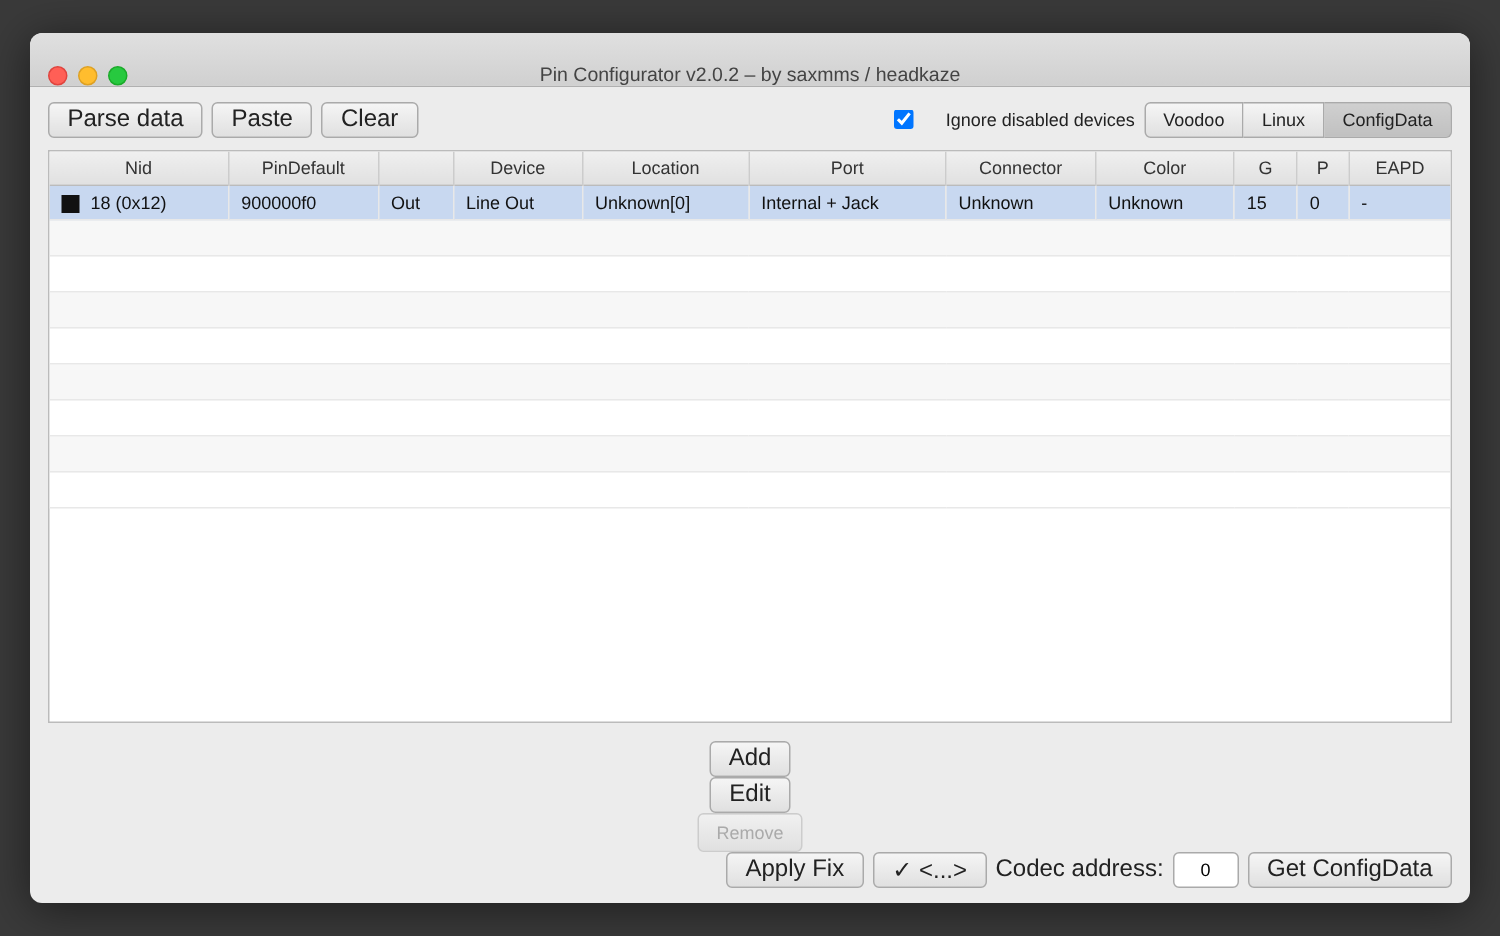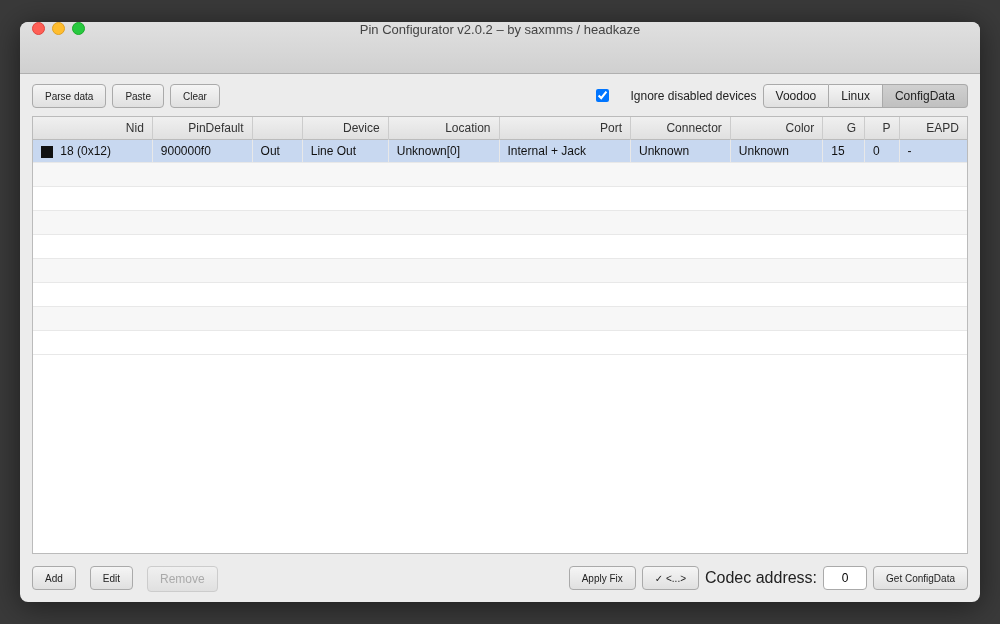--- a/index.html
+++ b/index.html
@@ -18,23 +18,23 @@
       border-radius: 8px;
       width: 960px;
       height: 580px;
       box-shadow: 0 4px 30px rgba(0,0,0,0.5);
       display: flex;
       flex-direction: column;
       overflow: hidden;
     }
     .title-bar {
       background: linear-gradient(to bottom, #e0e0e0, #d0d0d0);
-      height: 52px;
-      display: flex;
-      align-items: flex-start;
+      height: 36px;
+      display: flex;
+      align-items: flex-end;
       justify-content: center;
       position: relative;
       border-bottom: 1px solid #b0b0b0;
       border-radius: 8px 8px 0 0;
       flex-shrink: 0;
     }
     .traffic-lights {
       position: absolute;
       left: 12px;
       display: flex;
@@ -77,21 +77,21 @@
       margin-left: auto;
       display: flex;
       align-items: center;
       gap: 6px;
     }
     .btn {
       background: linear-gradient(to bottom, #f5f5f5, #e0e0e0);
       border: 1px solid #aaa;
       border-radius: 4px;
       padding: 3px 12px;
-      font-size: 10px;
+      font-size: 16px;
       color: #222;
       cursor: pointer;
       height: 24px;
       display: inline-flex;
       align-items: center;
     }
     .btn-disabled {
       background: linear-gradient(to bottom, #f0f0f0, #e0e0e0);
       border: 1px solid #ccc;
       border-radius: 4px;
@@ -140,21 +140,21 @@
       width: 100%;
       border-collapse: collapse;
       font-size: 12px;
     }
     thead tr {
       background: linear-gradient(to bottom, #f0f0f0, #e0e0e0);
       border-bottom: 1px solid #bbb;
     }
     thead th {
       padding: 4px 8px;
-      text-align: right;
+      text-align: center;
       font-weight: 500;
       color: #333;
       border-right: 1px solid #ccc;
       white-space: nowrap;
     }
     thead th:last-child { border-right: none; }
     tbody tr {
       border-bottom: 1px solid #e8e8e8;
       background: #fff;
     }
@@ -170,23 +170,24 @@
     .nid-color {
       display: inline-block;
       width: 12px;
       height: 12px;
       background: #111;
       margin-right: 4px;
       vertical-align: middle;
     }
     .bottom-bar {
       display: flex;
-      align-items: flex-start;
-      gap: 14px;
+      align-items: center;
+      gap: 0;
       padding-top: 4px;
+      flex-direction: column;
     }
     .bottom-right {
       margin-left: auto;
       display: flex;
       align-items: center;
       gap: 6px;
     }
     .codec-label {
       font-size: 16px;
       color: #222;

